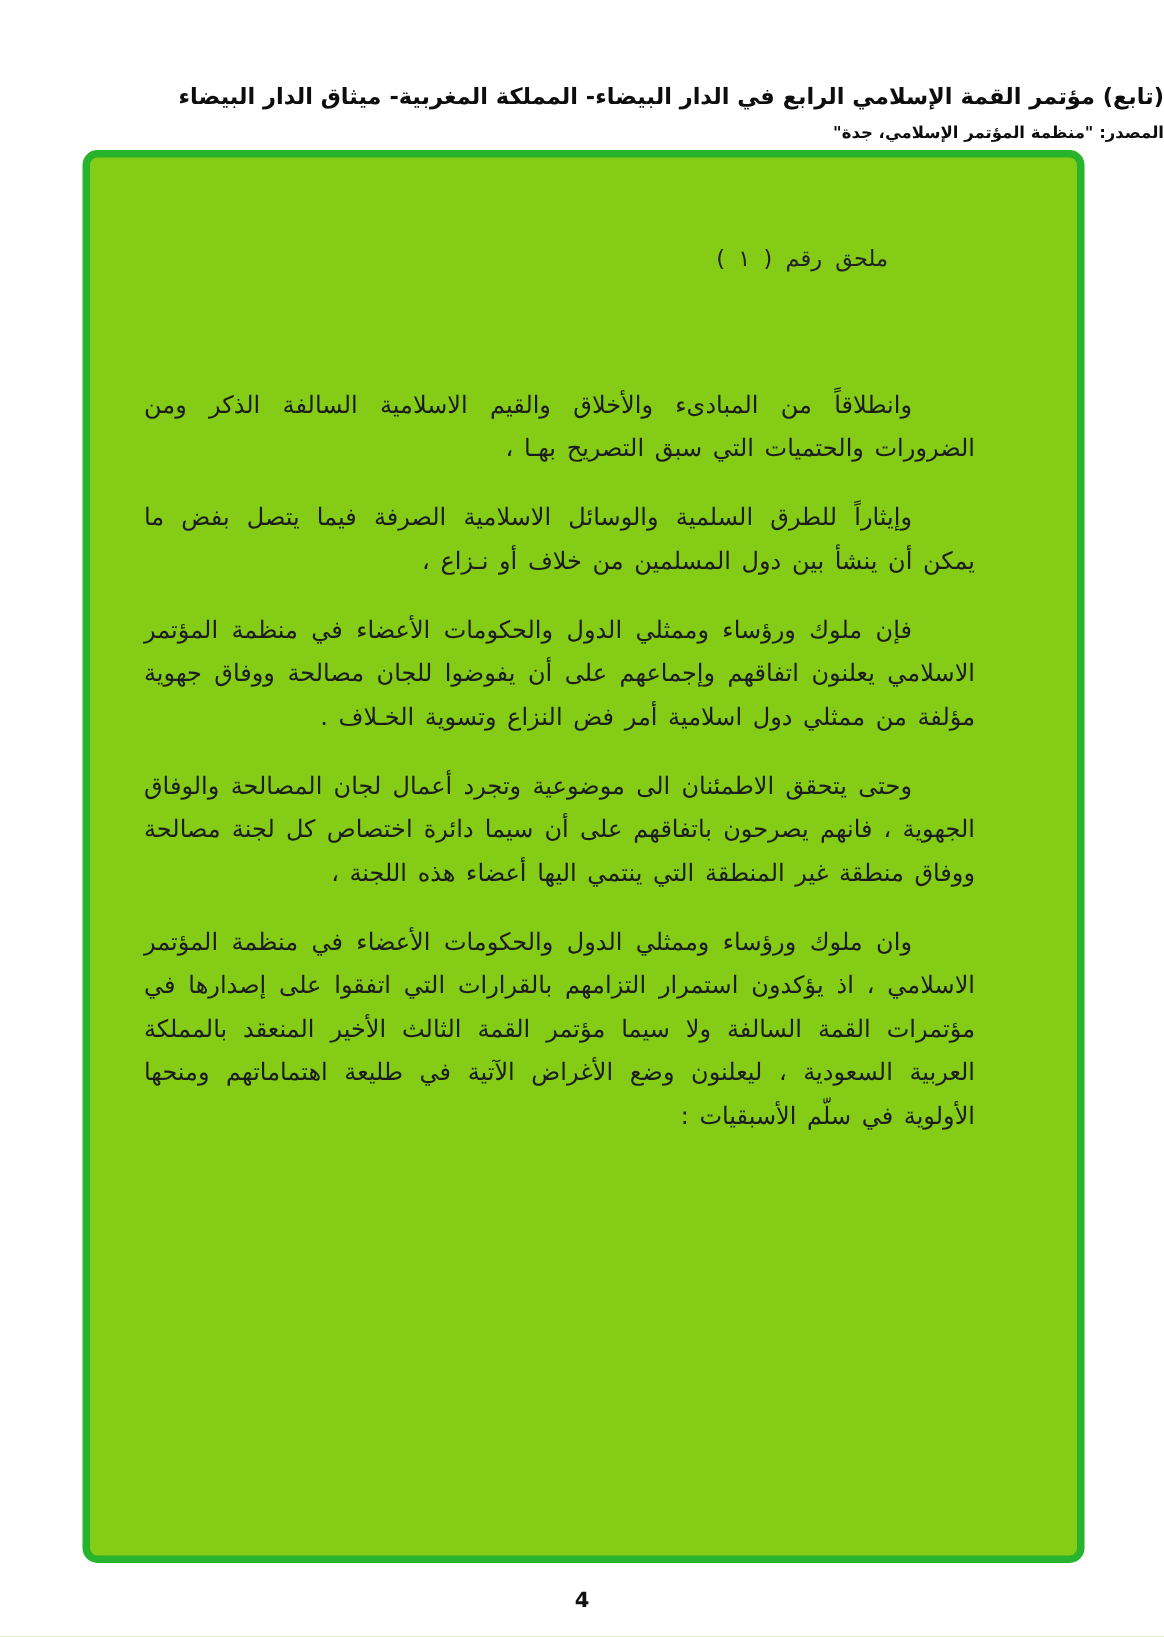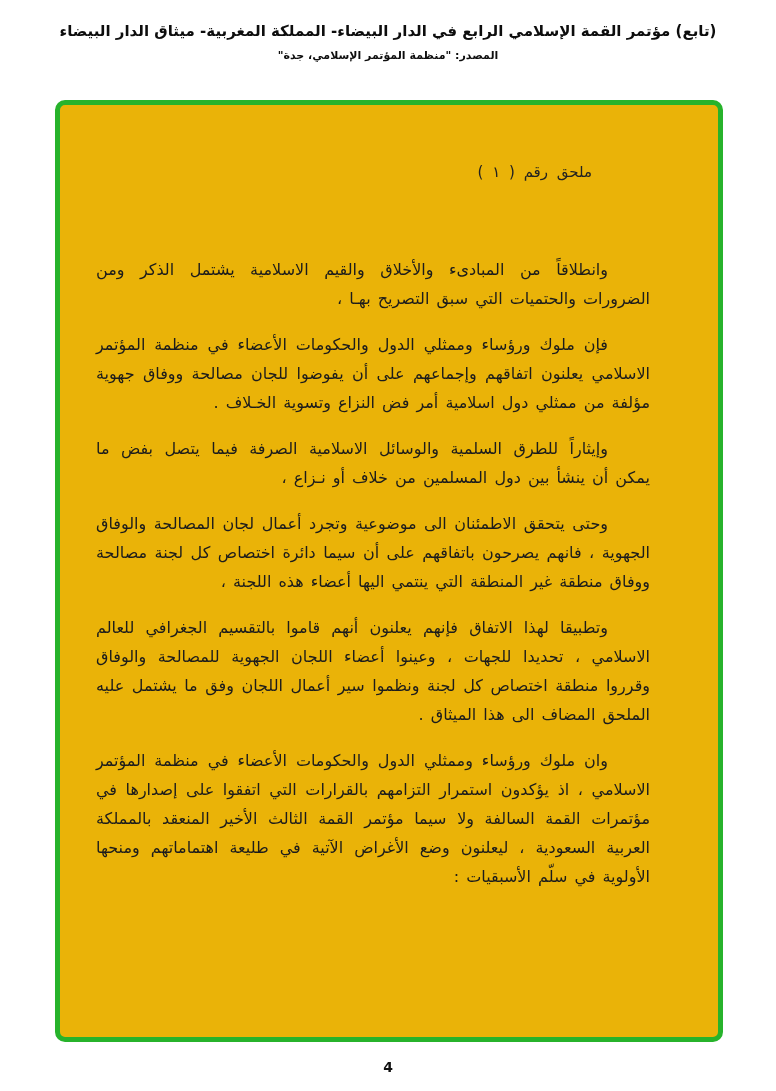--- a/index.html
+++ b/index.html
@@ -10,22 +10,23 @@
   body {
     width: 776px;
     height: 1091px;
     position: relative;
     font-family: "DejaVu Sans", sans-serif;
     color: #1c1c1c;
     overflow: hidden;
   }
   .page-header {
     direction: rtl;
-    text-align: center;
+    text-align: right;
     padding-top: 22px;
+    margin-top: 33px;
   }
   .page-header .title {
     font-weight: bold;
     font-size: 15px;
     color: #0d0d0d;
     letter-spacing: 0;
   }
   .page-header .source {
     font-weight: bold;
     font-size: 11px;
@@ -34,21 +35,21 @@
   }
   .doc-frame {
     position: absolute;
     left: 55px;
     top: 100px;
     width: 668px;
     height: 942px;
     border: 5px solid #27b32b;
     border-radius: 10px;
     box-sizing: border-box;
-    background: #eab308;
+    background: #84cc16;
   }
   .doc-content {
     direction: rtl;
     padding: 52px 68px 20px 36px;
   }
   .annex-label {
     font-size: 15px;
     color: #222;
     margin: 6px 58px 74px 0;
     word-spacing: 4px;
@@ -77,22 +78,21 @@
 
 <header class="page-header">
   <div class="title">(تابع) مؤتمر القمة الإسلامي الرابع في الدار البيضاء- المملكة المغربية- ميثاق الدار البيضاء</div>
   <div class="source">المصدر: "منظمة المؤتمر الإسلامي، جدة"</div>
 </header>
 
 <div class="doc-frame">
   <div class="doc-content">
     <div class="annex-label">ملحق رقم ( ١ )</div>
 
-    <p class="para">وانطلاقاً من المبادىء والأخلاق والقيم الاسلامية يشتمل الذكر ومن الضرورات والحتميات التي سبق التصريح بهـا ،</p>
+    <p class="para">وانطلاقاً من المبادىء والأخلاق والقيم الاسلامية السالفة الذكر ومن الضرورات والحتميات التي سبق التصريح بهـا ،</p>
+    <p class="para">وإيثاراً للطرق السلمية والوسائل الاسلامية الصرفة فيما يتصل بفض ما يمكن أن ينشأ بين دول المسلمين من خلاف أو نـزاع ،</p>
     <p class="para">فإن ملوك ورؤساء وممثلي الدول والحكومات الأعضاء في منظمة المؤتمر الاسلامي يعلنون اتفاقهم وإجماعهم على أن يفوضوا للجان مصالحة ووفاق جهوية مؤلفة من ممثلي دول اسلامية أمر فض النزاع وتسوية الخـلاف .</p>
-    <p class="para">وإيثاراً للطرق السلمية والوسائل الاسلامية الصرفة فيما يتصل بفض ما يمكن أن ينشأ بين دول المسلمين من خلاف أو نـزاع ،</p>
     <p class="para">وحتى يتحقق الاطمئنان الى موضوعية وتجرد أعمال لجان المصالحة والوفاق الجهوية ، فانهم يصرحون باتفاقهم على أن سيما دائرة اختصاص كل لجنة مصالحة ووفاق منطقة غير المنطقة التي ينتمي اليها أعضاء هذه اللجنة ،</p>
-    <p class="para">وتطبيقا لهذا الاتفاق فإنهم يعلنون أنهم قاموا بالتقسيم الجغرافي للعالم الاسلامي ، تحديدا للجهات ، وعينوا أعضاء اللجان الجهوية للمصالحة والوفاق وقرروا منطقة اختصاص كل لجنة ونظموا سير أعمال اللجان وفق ما يشتمل عليه الملحق المضاف الى هذا الميثاق .</p>
     <p class="para">وان ملوك ورؤساء وممثلي الدول والحكومات الأعضاء في منظمة المؤتمر الاسلامي ، اذ يؤكدون استمرار التزامهم بالقرارات التي اتفقوا على إصدارها في مؤتمرات القمة السالفة ولا سيما مؤتمر القمة الثالث الأخير المنعقد بالمملكة العربية السعودية ، ليعلنون وضع الأغراض الآتية في طليعة اهتماماتهم ومنحها الأولوية في سلّم الأسبقيات :</p>
   </div>
 </div>
 
 <div class="page-number">4</div>
 
 </body></html>

